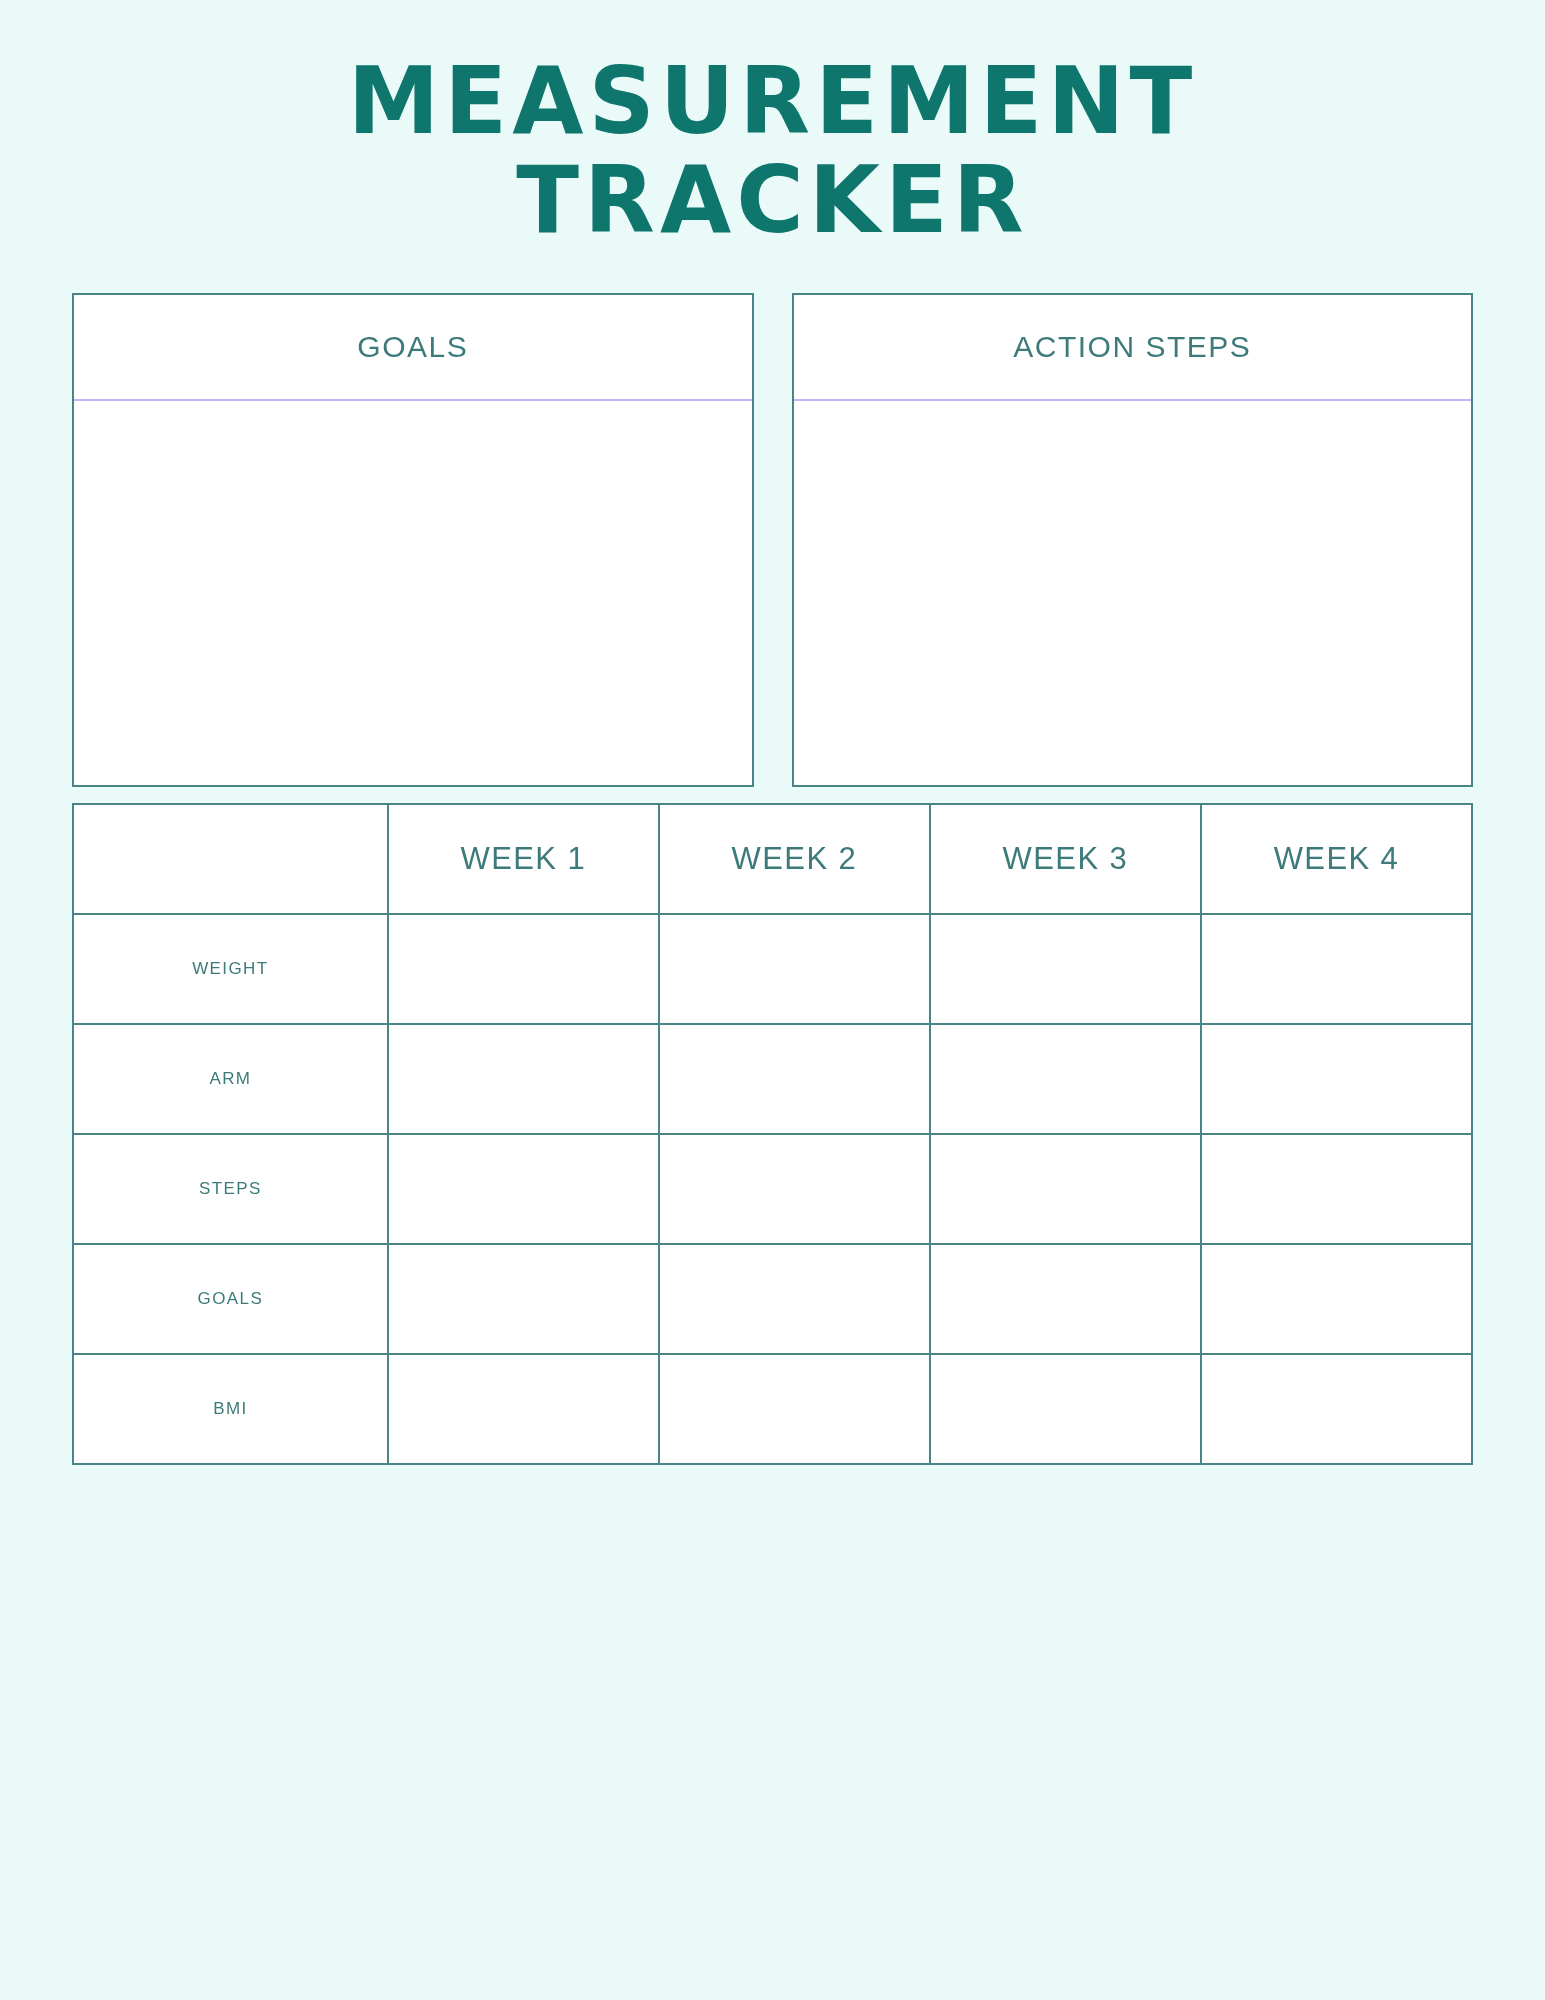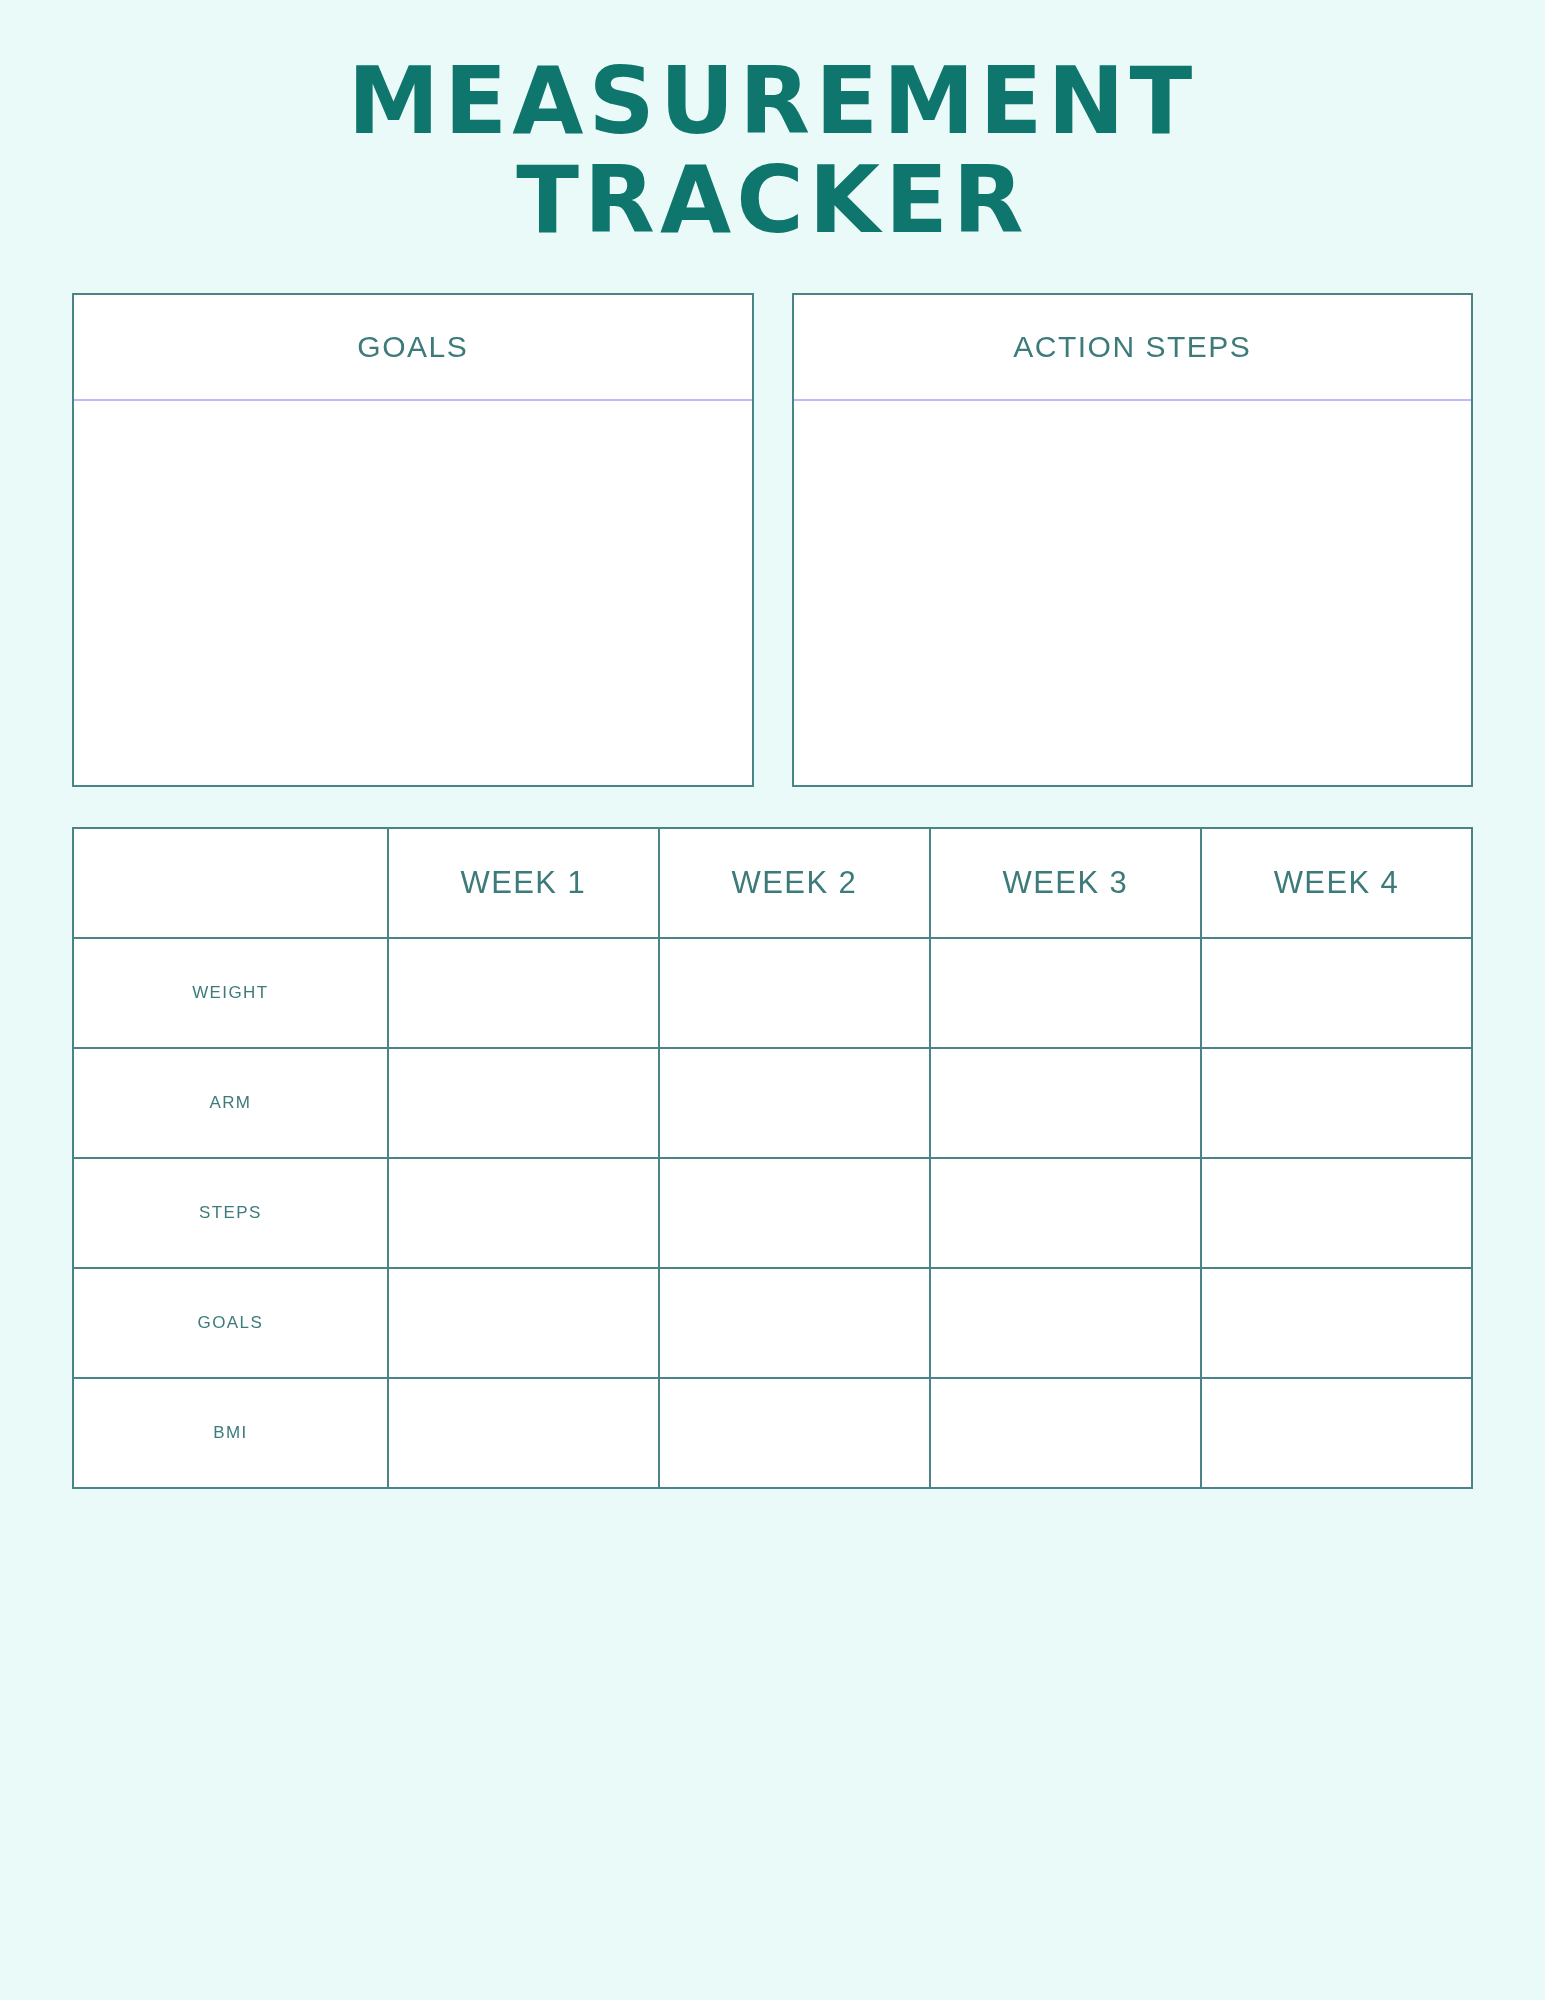--- a/index.html
+++ b/index.html
@@ -59,21 +59,21 @@
     font-size: 30px;
     letter-spacing: 1.5px;
     color: #3d7a7a;
     text-transform: uppercase;
   }
   .box-body {
     flex: 1;
     background: #ffffff;
   }
   table.tracker {
-    margin-top: 40px;
+    margin-top: 16px;
     width: 100%;
     border-collapse: collapse;
     table-layout: fixed;
     background: #ffffff;
   }
   table.tracker td, table.tracker th {
     border: 2px solid #4b8486;
     height: 106px;
     text-align: center;
     vertical-align: middle;

